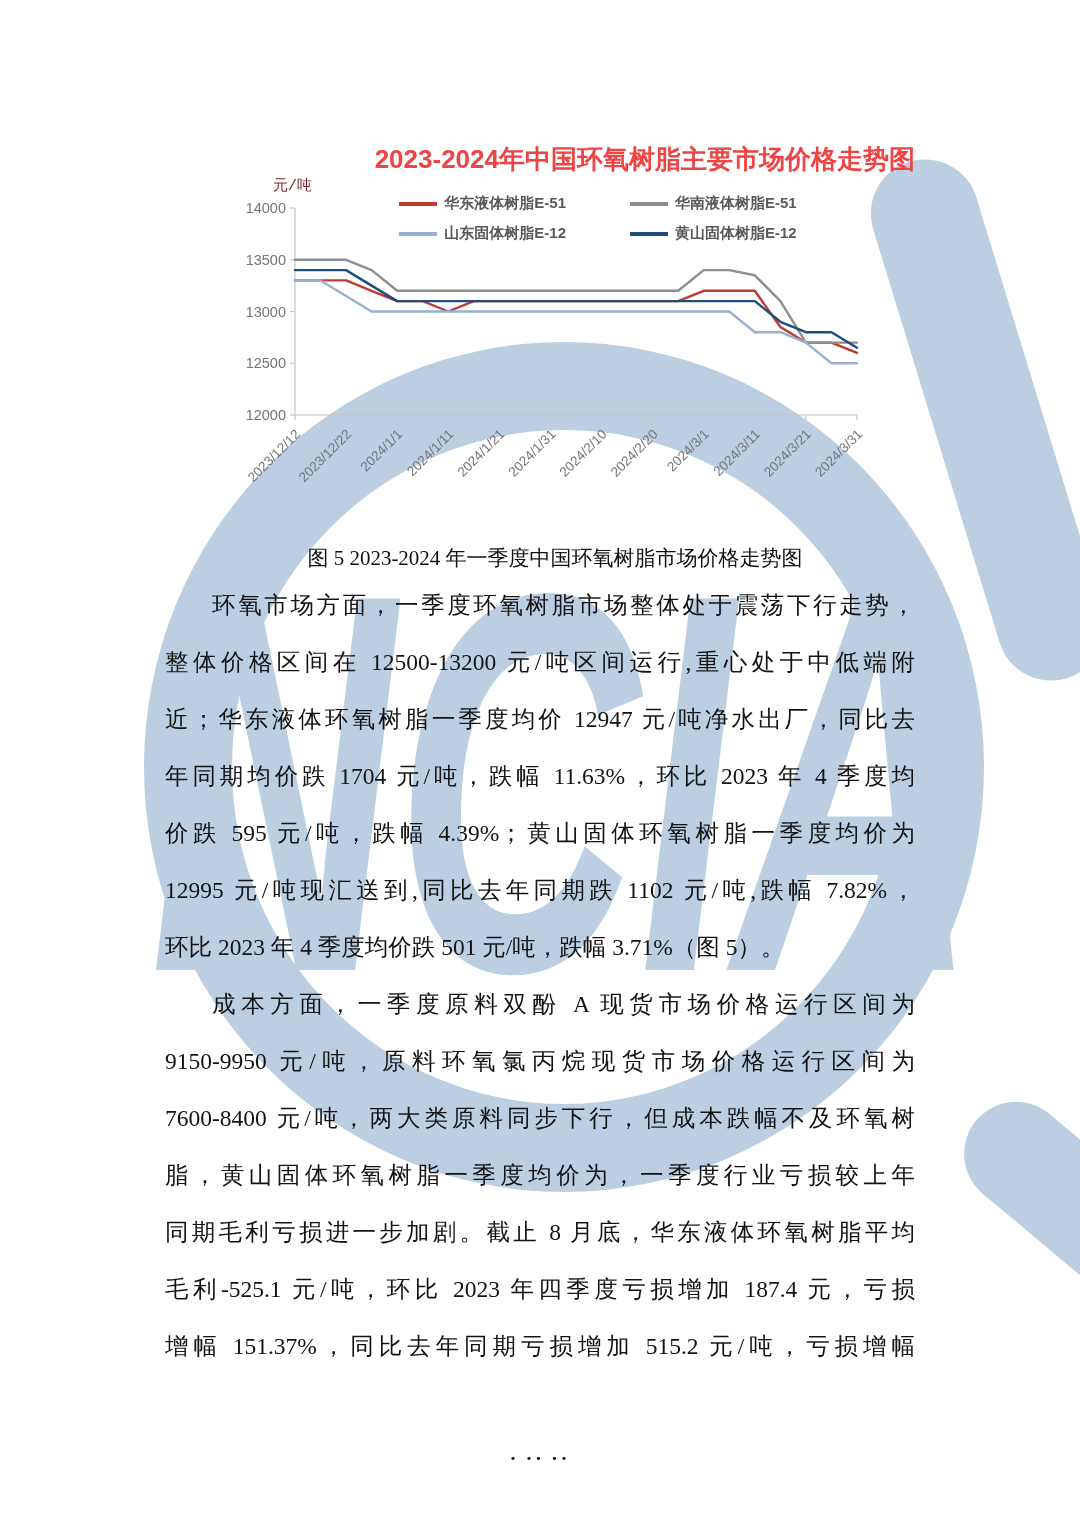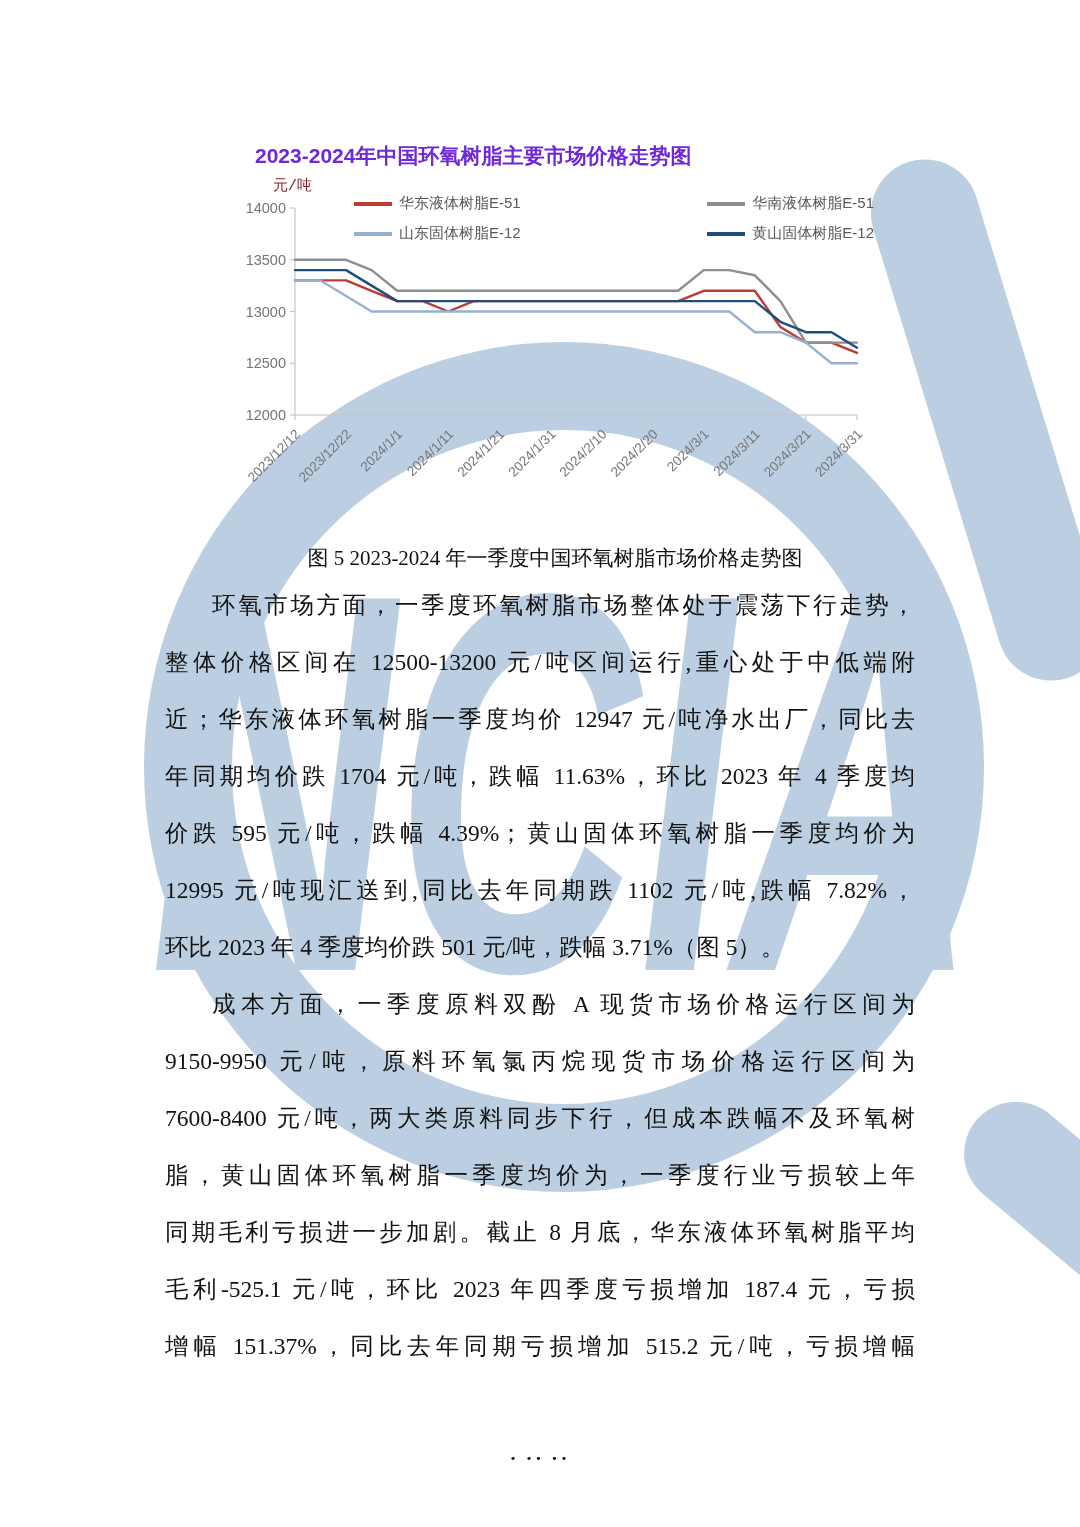--- a/index.html
+++ b/index.html
@@ -11,26 +11,26 @@
            border:88px solid #bccfe2;border-radius:50%;box-sizing:border-box;}
   .wm-letters{position:absolute;left:128px;top:548px;width:830px;height:470px;}
   .wm-band-tr{position:absolute;left:912px;top:150px;width:108px;height:540px;
               background:#bccfe2;border-radius:54px;transform:rotate(-17deg);}
   .wm-band-br{position:absolute;left:918px;top:1168px;width:310px;height:104px;
               background:#bccfe2;border-radius:52px;transform:rotate(40deg);}
   
   .content{position:absolute;inset:0;z-index:1;}
   
   .figure{position:absolute;left:215px;top:142px;width:700px;height:400px;}
-  .chart-title{position:absolute;left:40px;top:0;width:660px;text-align:left;
-               font-family:"Liberation Sans",sans-serif;font-size:21px;font-weight:600;color:#6d28d9;}
+  .chart-title{position:absolute;left:40px;top:0;width:660px;text-align:right;
+               font-family:"Liberation Sans",sans-serif;font-size:26px;font-weight:600;color:#ef4444;}
   .unit-label{position:absolute;left:58px;top:34px;font-family:Liberation Mono, monospace;
               font-size:15px;color:#7f1d1d;}
-  .legend{position:absolute;left:139px;top:52px;width:520px;display:flex;flex-wrap:wrap;
-          justify-content:space-between;column-gap:64px;row-gap:11px;}
+  .legend{position:absolute;left:123px;top:52px;width:520px;display:flex;flex-wrap:wrap;
+          justify-content:center;column-gap:64px;row-gap:11px;font-weight:bold;}
   .lg-item{display:flex;align-items:center;gap:7px;}
   .lg-mark{width:38px;height:4px;flex:0 0 auto;}
   .lg-label{font-family:"Liberation Sans",sans-serif;font-size:15px;color:#595959;white-space:nowrap;}
   .plot-svg{position:absolute;left:25px;top:55px;}
   
   .caption{position:absolute;left:165px;top:544px;width:780px;text-align:center;
            font-size:21px;color:#111;}
   .body-text{position:absolute;left:165px;top:577px;width:750px;}
   .bline{height:57px;line-height:57px;font-size:23.5px;text-align:justify;text-align-last:justify;
          white-space:nowrap;color:#131313;}

